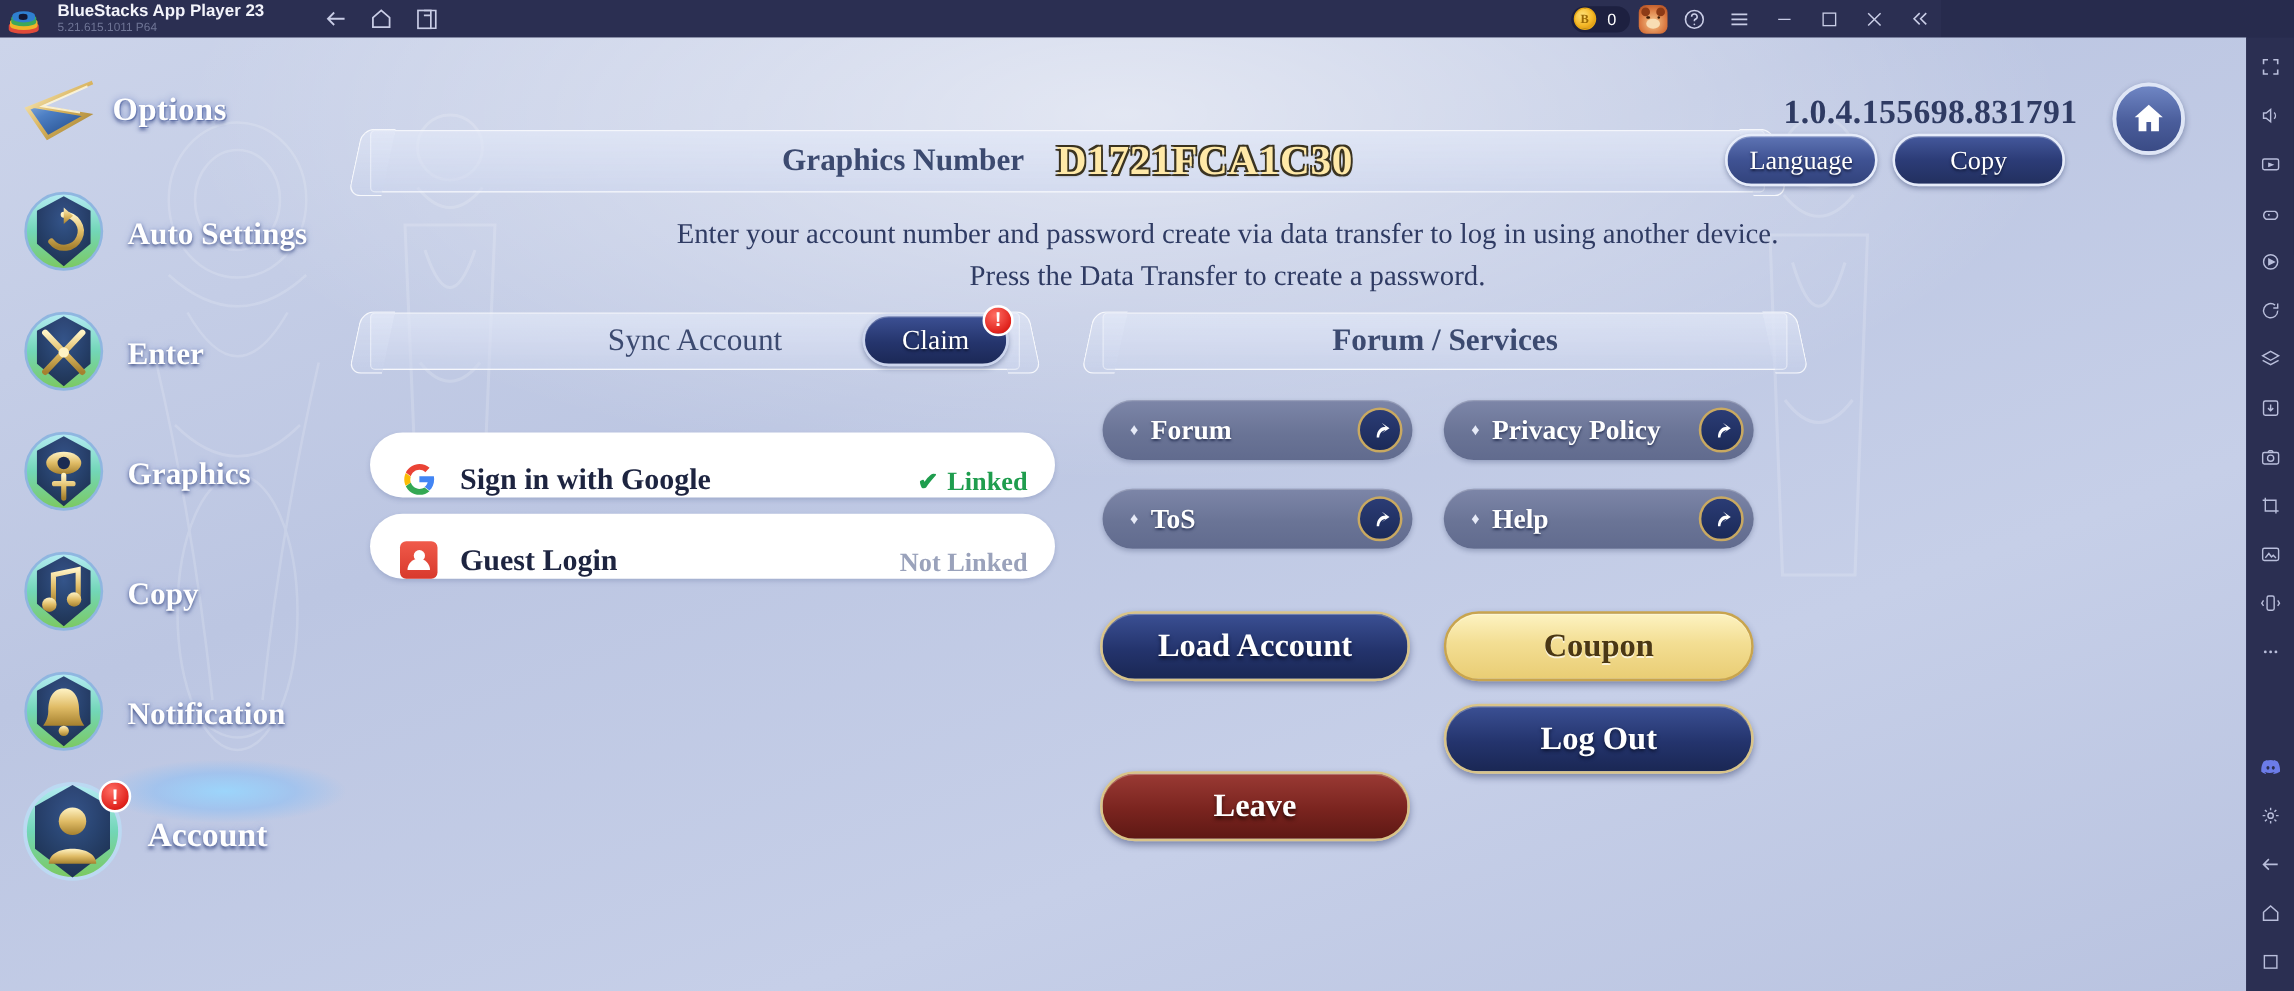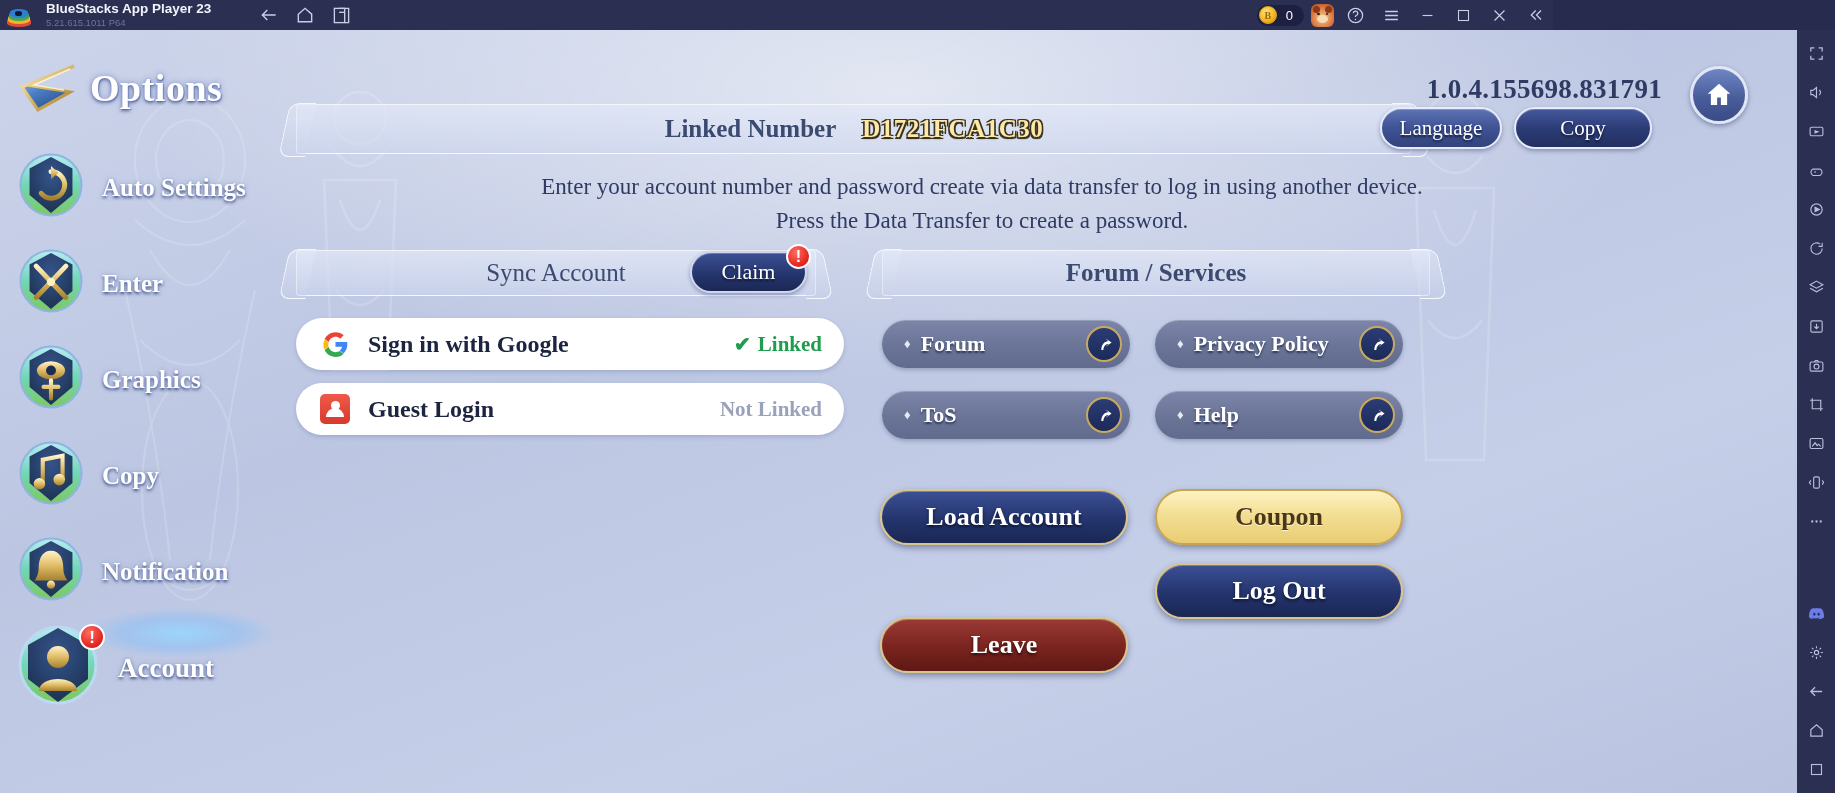--- a/index.html
+++ b/index.html
@@ -102,21 +102,21 @@
     opacity: 0.16; pointer-events: none;
   }
 
   
   #opt-header {
     position: absolute; left: 18px; top: 32px;
     display: flex; align-items: center;
   }
   #opt-arrow { width: 62px; height: 52px; }
   #opt-title {
-    font-size: 38px; font-weight: bold; color: #ffffff;
+    font-size: 26px; font-weight: bold; color: #ffffff;
     margin-left: 10px; letter-spacing: 0.5px;
     text-shadow: 0 0 6px rgba(120,140,200,0.95), 0 2px 3px rgba(60,75,130,0.75),
                  1px 1px 0 rgba(70,90,150,0.5);
   }
 
   
   #sidenav { position: absolute; left: 0; top: 110px; width: 280px; }
   .nav-item {
     position: relative; height: 96px;
     display: flex; align-items: center; padding-left: 18px;
@@ -181,21 +181,21 @@
     background: linear-gradient(180deg, rgba(226,232,247,0.6), rgba(200,210,236,0.4));
     transform: skewX(12deg); }
 
   #acct-bar {
     position: absolute; left: 14px; top: 38px; width: 1116px; height: 50px;
     display: flex; align-items: center; justify-content: center;
   }
   #acct-label { font-size: 25px; font-weight: bold; color: #3c4straight; }
   #acct-label { color: #3c4a70; }
   #acct-value {
-    font-size: 25px; font-weight: bold; margin-left: 26px;
+    font-size: 33px; font-weight: bold; margin-left: 26px;
     color: #ffe9a8; letter-spacing: 0.5px;
     text-shadow: -1.5px -1.5px 0 #3a3320, 1.5px -1.5px 0 #3a3320,
                  -1.5px 1.5px 0 #3a3320, 1.5px 1.5px 0 #3a3320,
                   0 2px 2px rgba(0,0,0,0.35);
   }
 
   .pill-btn {
     border-radius: 22px; display: flex; align-items: center;
     justify-content: center; font-weight: normal; color: #ffffff;
     text-shadow: 0 2px 2px rgba(10,18,45,0.85);
@@ -242,22 +242,23 @@
   #forum-bar {
     position: absolute; left: 600px; top: 184px; width: 548px; height: 46px;
     display: flex; align-items: center; justify-content: center;
   }
   #forum-title { font-size: 25px; font-weight: bold; color: #3c4a70; }
 
   
   .login-row {
     position: absolute; left: 14px; width: 548px; height: 52px;
     background: #ffffff; border-radius: 26px;
-    display: flex; align-items: center; padding: 0 22px 0 24px;
+    display: flex; align-items: flex-end; padding: 0 22px 0 24px;
     box-shadow: 0 2px 4px rgba(60,78,130,0.22);
+    margin-top: 28px;
   }
   #login-google { top: 252px; }
   #login-guest  { top: 317px; }
   .login-name {
     font-size: 24px; font-weight: bold; color: #1d2440;
     margin-left: 18px; flex: 1 1 auto;
   }
   .login-status { font-size: 21px; font-weight: bold; display: flex; align-items: center; }
   .login-status.linked { color: #1f9d4e; }
   .login-status.notlinked { color: #9aa2bb; }
@@ -568,21 +569,21 @@
   <div id="content">
 
     <div id="version-label">1.0.4.155698.831791</div>
     <div id="home-btn">
       <svg width="30" height="30" viewBox="0 0 24 24" fill="#ffffff">
         <path d="M12 3 L21 11 h-2.5 v9 h-5 v-6 h-3 v6 h-5 v-9 H3 Z"></path>
         </svg>
     </div>
 
     <div id="acct-bar" class="frame-bar">
-      <div id="acct-label">Linked Number</div>
+      <div id="acct-label">Graphics Number</div>
       <div id="acct-value">D1721FCA1C30</div>
     </div>
     <div id="lang-btn" class="pill-btn">Language</div>
     <div id="copy-btn" class="pill-btn">Copy</div>
 
     <div id="desc">
       <div>Enter your account number and password create via data transfer to log in using another device.</div>
       <div>Press the Data Transfer to create a password.</div>
     </div>
 

